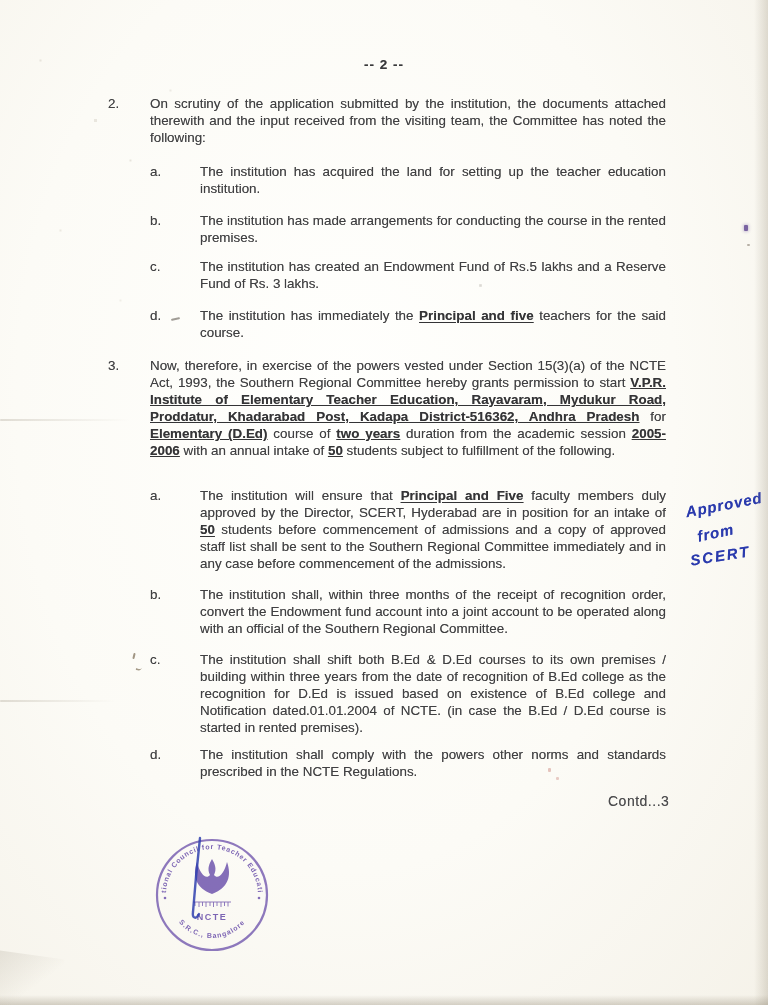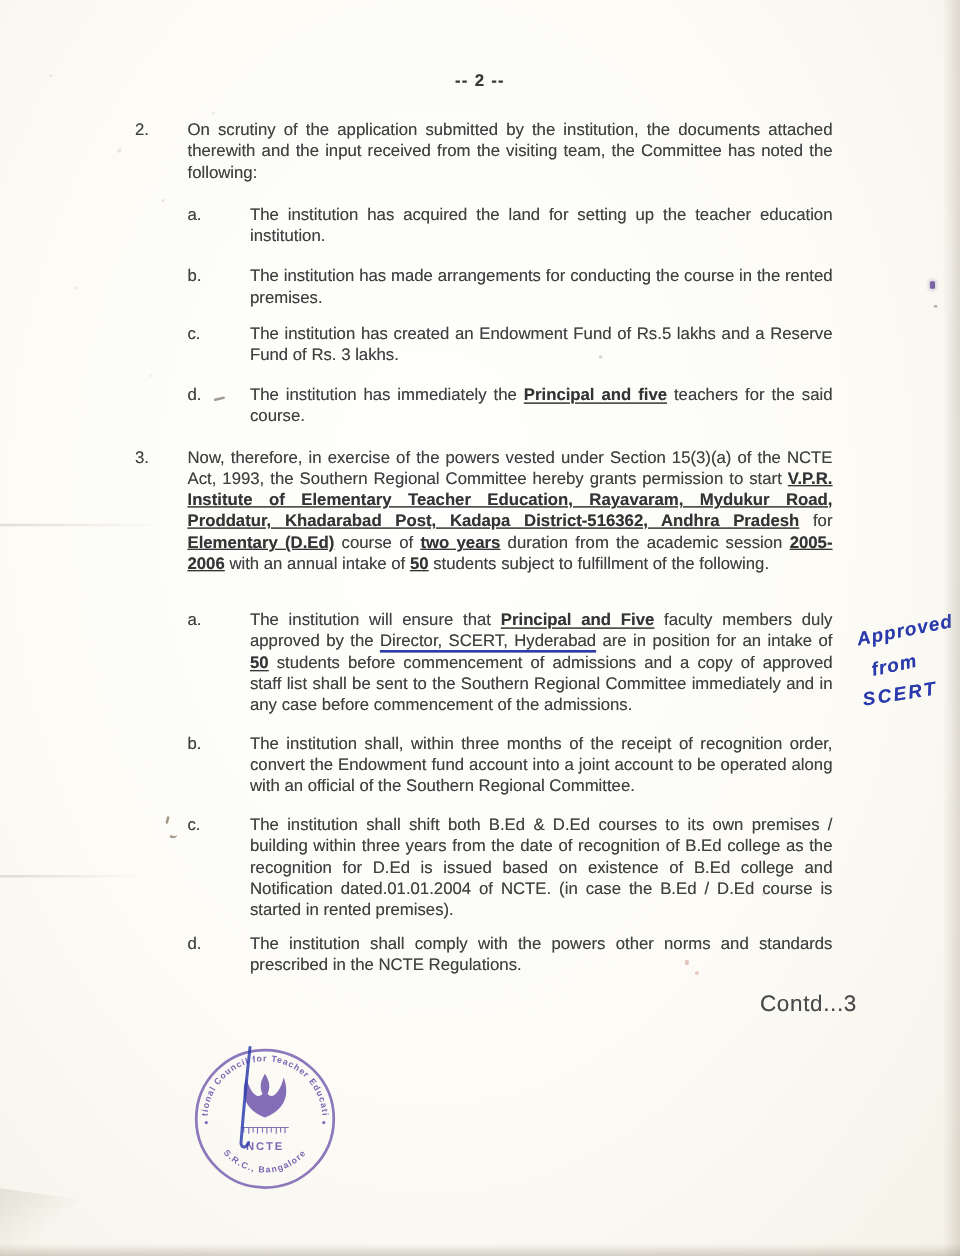--- a/index.html
+++ b/index.html
@@ -18,23 +18,23 @@
   .para{
     position:absolute; text-align:justify;
     font-size:13.4px; line-height:17px;
   }
   .para.main{ left:150px; width:516px; }
   .para.sub{ left:200px; width:466px; }
   .num{ position:absolute; left:-42px; top:0; font-size:13.4px; }
   .letter{ position:absolute; left:-50px; top:0; font-size:13.4px; }
   .b{ font-weight:700; color:#343436;text-decoration:underline; }
   .u{ text-underline-offset:2px; }
-  .pu{ text-decoration:underline; text-decoration-color:#2b3cab; text-decoration-thickness:1.6px; text-underline-offset:3px; }
+  .pu{ text-decoration-color:#2b3cab; text-decoration-thickness:1.6px; text-underline-offset:3px; }
   .footer{
-    position:absolute; top:793px; left:608px; font-size:18px; color:#4b4b4d; letter-spacing:0.5px;
+    position:absolute; top:793px; left:608px; font-size:14px; color:#4b4b4d; letter-spacing:0.5px;
   }
   
   .note-line{
     position:absolute; color:#2a3aad; font-style:italic; font-weight:600;
     font-size:15px; letter-spacing:1px; white-space:nowrap;
     text-shadow:0 0 0.5px rgba(42,58,173,0.6);
   }
   
   .stamp{ position:absolute; left:153px; top:836px; width:118px; height:118px; }
   

